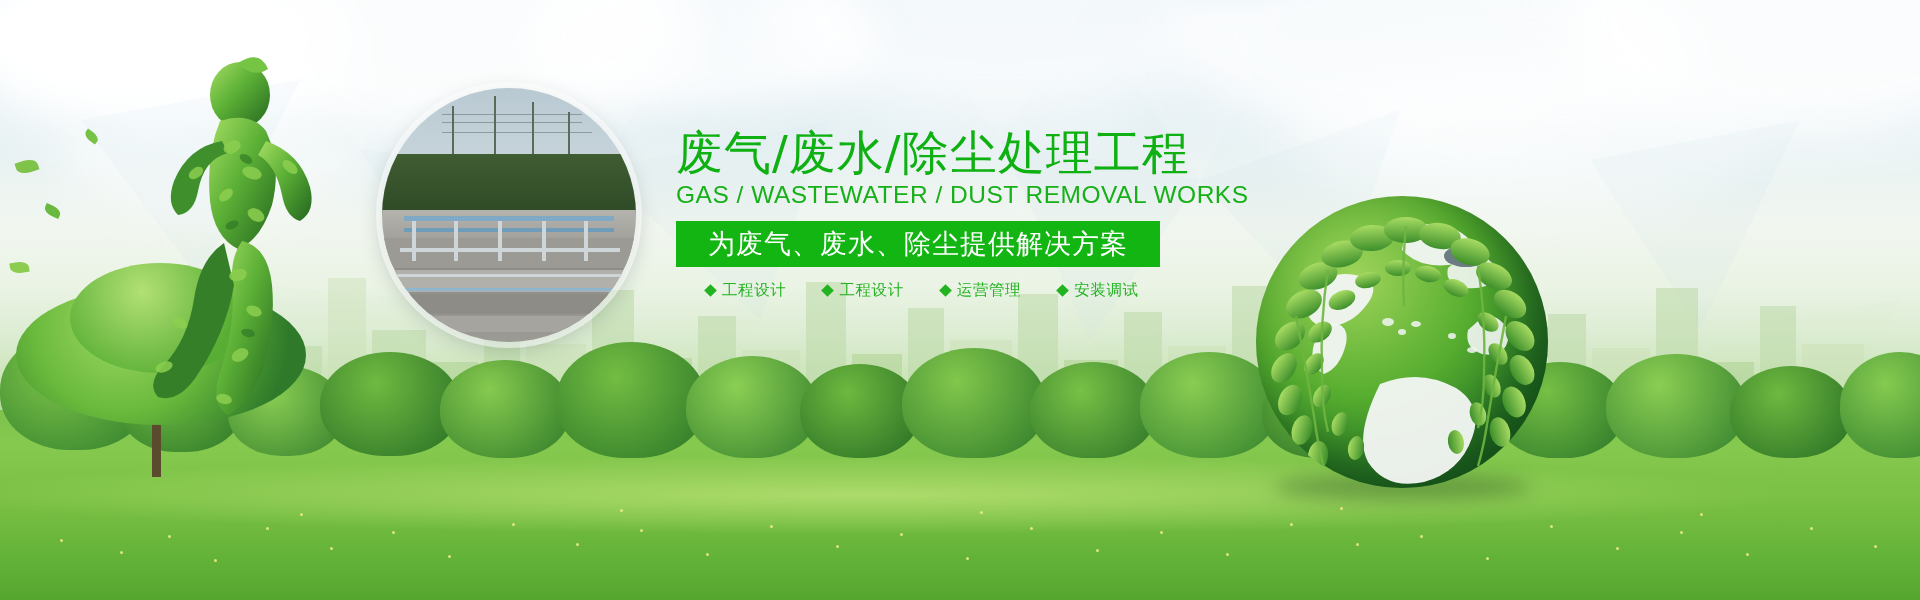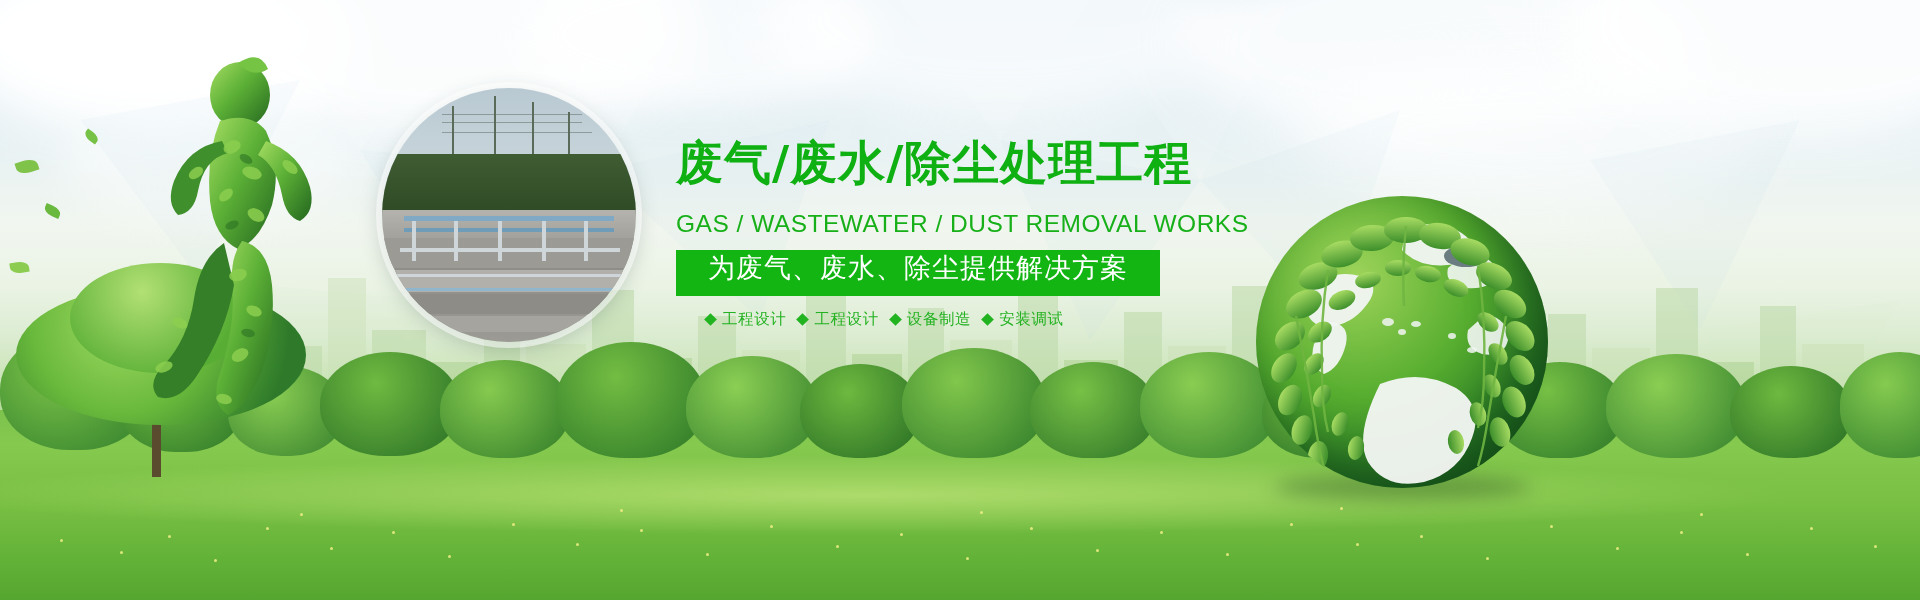--- a/index.html
+++ b/index.html
@@ -63,39 +63,38 @@
   #photo-circle .ph-basin { position:absolute; background:#6f7b7e; }
   #photo-circle .ph-pipe { position:absolute; background:#cfd6da; }
   #photo-circle .ph-rail { position:absolute; background:#7fa9c4; }
   #photo-circle .ph-pole { position:absolute; width:2px; background:#5b6b5a; }
   #photo-circle .ph-wire { position:absolute; height:1px; background:rgba(90,105,95,.5); }
 
   
   #text-block { position:absolute; left:676px; top:128px; width:520px; }
 
   #headline {
-    font-size:47px; font-weight:bold; color:#0fb012;
+    font-size:47px; font-weight:normal; color:#0fb012;
     letter-spacing:1px; line-height:1.06; white-space:nowrap;
     font-family:"DejaVu Sans","Liberation Sans",sans-serif;
-    margin-top:10px;
   }
   #subline {
-    margin-top:22px; font-size:24.5px; color:#17b019; letter-spacing:.5px;
+    margin-top:3px; font-size:24.5px; color:#17b019; letter-spacing:.5px;
     white-space:nowrap; font-family:"Liberation Sans",sans-serif;
   }
   #green-bar {
     margin-top:12px; width:484px; height:46px; background:#12b512;
-    display:flex; justify-content:center;
+    display:flex; align-items:center; justify-content:center;
   }
   #green-bar span {
     color:#ffffff; font-size:27px; letter-spacing:1px; white-space:nowrap;
     font-family:"DejaVu Sans","Liberation Sans",sans-serif;
   }
   #bullets {
-    margin-top:13px; display:flex; align-items:center; gap:12px;
+    margin-top:13px; display:flex; align-items:center; gap:37px;
     padding-left:30px;
   }
   .bullet { display:flex; align-items:center; gap:7px; white-space:nowrap; }
   .bullet .dia {
     width:9px; height:9px; background:#22b321; transform:rotate(45deg);
     display:inline-block; flex:none;
   }
   .bullet .lbl {
     font-size:15.5px; color:#24b222; letter-spacing:.6px;
     font-family:"DejaVu Sans","Liberation Sans",sans-serif;
@@ -325,21 +324,21 @@
       <div class="bullet">
         <span class="dia"></span>
         <span class="lbl">工程设计</span>
       </div>
       <div class="bullet">
         <span class="dia"></span>
         <span class="lbl">工程设计</span>
       </div>
       <div class="bullet">
         <span class="dia"></span>
-        <span class="lbl">设备制造</span>
+        <span class="lbl">运营管理</span>
       </div>
       <div class="bullet">
         <span class="dia"></span>
         <span class="lbl">安装调试</span>
       </div>
     </div>
   </div>
 
   <div id="globe">
     <div class="shadow"></div>

